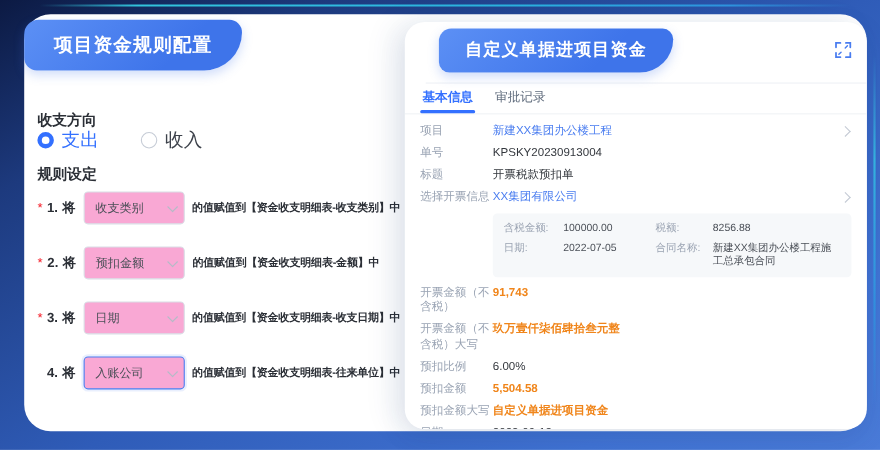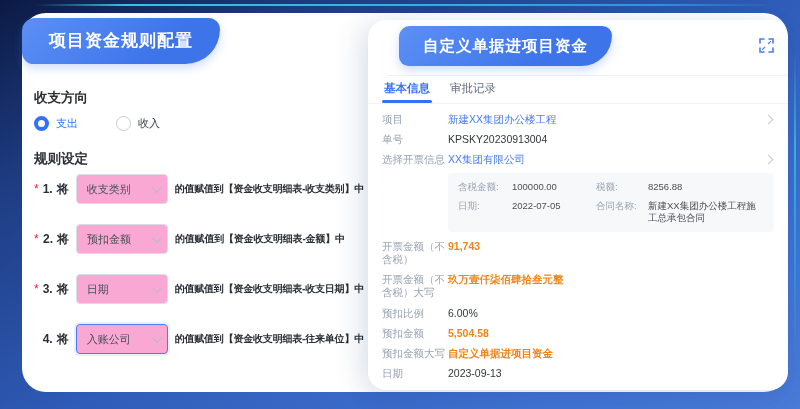--- a/index.html
+++ b/index.html
@@ -22,21 +22,21 @@
     box-shadow:0 4px 10px rgba(62,116,234,.25); }
   .bubble-left { left:0; top:5px; width:198px; height:46px; line-height:46px;
     text-align:center; font-size:17px; border-radius:16px 14px 42px 14px; }
   .bubble-right { left:12px; top:6px; height:40px; line-height:40px; padding:0 24px;
     font-size:15.5px; border-radius:14px 12px 38px 12px; }
 
   
   .lp { position:absolute; left:0; top:0; width:346px; height:100%; }
   .lp-section-label { position:absolute; left:12px; font-size:13.5px; font-weight:bold; color:#2b2f36; }
   .lp-radios { position:absolute; left:12px; top:103px; display:flex; align-items:center; gap:38px; }
-  .radio-opt { display:flex; align-items:center; gap:7px; cursor:pointer; font-size:11px; }
+  .radio-opt { display:flex; align-items:center; gap:7px; cursor:pointer; font-size:17px; }
   .radio-dot { width:15px; height:15px; border-radius:50%; background:#fff; border:1.5px solid #c6ccd6; flex:none; }
   .radio-opt.sel .radio-dot { border:4.5px solid #3370ff; }
   .radio-opt.sel .radio-label { color:#3370ff; }
   .radio-opt .radio-label { color:#3d424b; }
 
   .rules { position:absolute; left:12px; top:160px; right:4px; }
   .rule-row { display:flex; align-items:center; height:32px; margin-bottom:18px; white-space:nowrap; }
   .req { color:#f5222d; width:7px; font-size:12px; margin-right:2px; }
   .rule-num { font-size:12px; color:#2b2f36; font-weight:bold; margin-right:4px; }
   .rule-verb { font-size:12px; color:#2b2f36; font-weight:bold; margin-right:7px; }
@@ -87,21 +87,21 @@
 
 <div class="stage">
   <div class="decor-top"></div>
   <div class="decor-right"></div>
 
   <div class="canvas">
 
     <div class="lp">
       <div class="bubble bubble-left">项目资金规则配置</div>
 
-      <div class="lp-section-label" style="top:76px">收支方向</div>
+      <div class="lp-section-label" style="top:88px">收支方向</div>
 
       <div class="lp-radios">
         <div class="radio-opt sel">
           <span class="radio-dot"></span>
           <span class="radio-label">支出</span>
         </div>
         <div class="radio-opt">
           <span class="radio-dot"></span>
           <span class="radio-label">收入</span>
         </div>
@@ -180,20 +180,24 @@
         <div class="frow">
           <span class="flabel">项目</span>
           <span class="fvalue link">新建XX集团办公楼工程</span>
           <i class="chev-right"></i>
         </div>
         <div class="frow">
           <span class="flabel">单号</span>
           <span class="fvalue">KPSKY20230913004</span>
         </div>
         <div class="frow">
+          <span class="flabel">标题</span>
+          <span class="fvalue">开票税款预扣单</span>
+        </div>
+        <div class="frow">
           <span class="flabel">选择开票信息</span>
           <span class="fvalue link">XX集团有限公司</span>
           <i class="chev-right"></i>
         </div>
 
         <div class="invoice-box">
           <span class="ib-label">含税金额:</span>
           <span class="ib-value">100000.00</span>
           <span class="ib-label">税额:</span>
           <span class="ib-value">8256.88</span>

